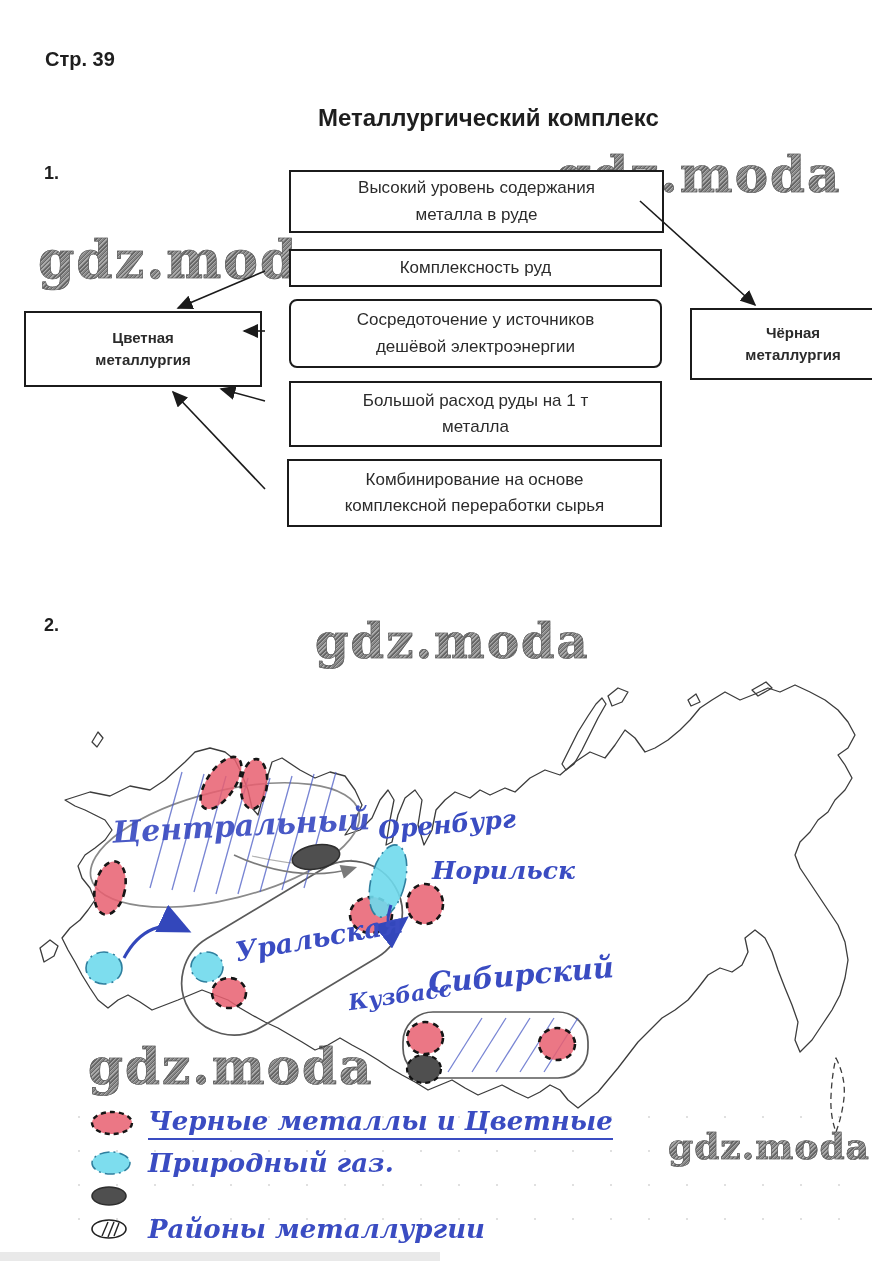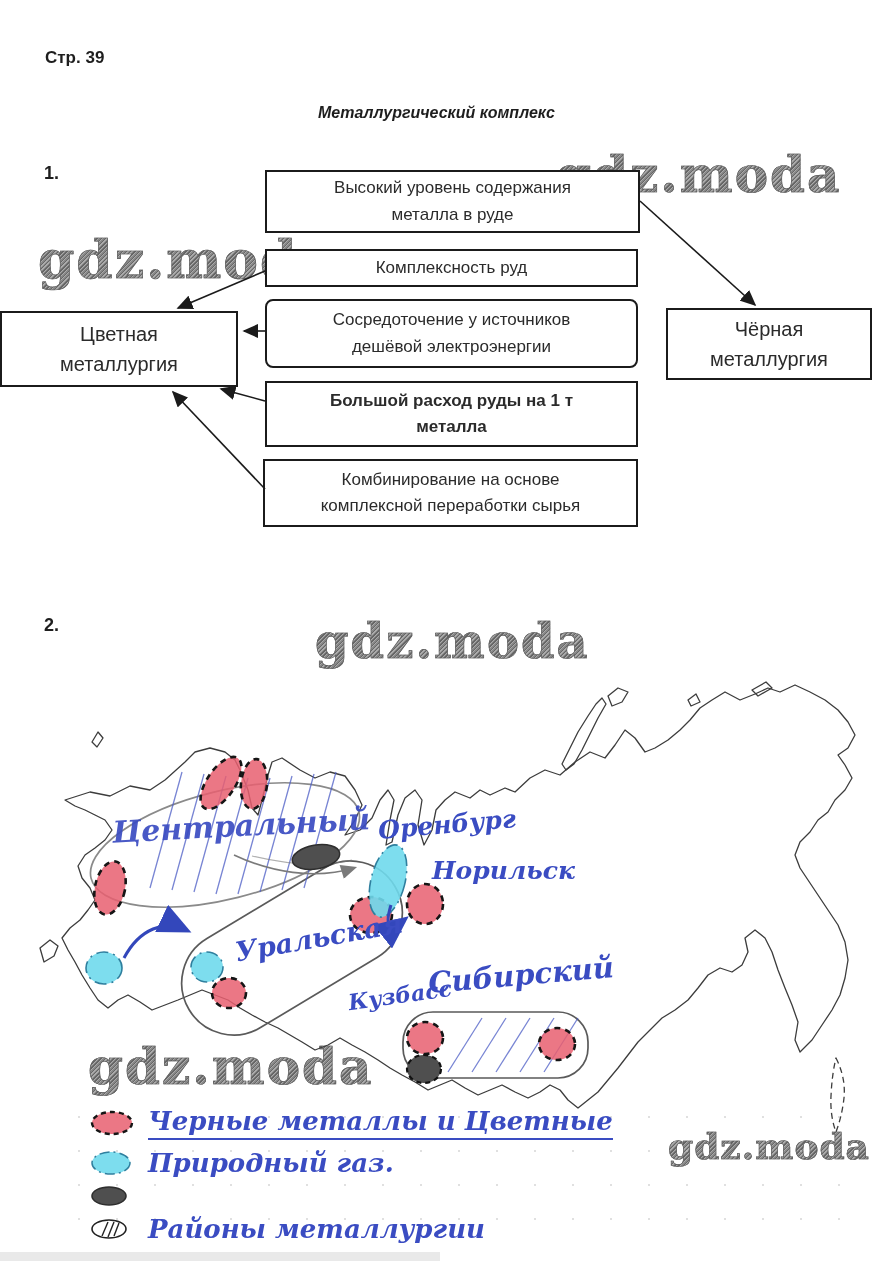--- a/index.html
+++ b/index.html
@@ -1,45 +1,45 @@
 <!DOCTYPE html>
 <html><head>
 <meta charset="utf-8">
 <style>
   html,body{margin:0;padding:0;background:#fff;}
   .page{position:relative;width:872px;height:1283px;background:#ffffff;
         font-family:"Liberation Sans",sans-serif;color:#222;overflow:hidden;}
 
   
-  .pgnum{position:absolute;left:45px;top:48px;font-size:17px;font-weight:bold;color:#1e1e1e;}
-  .title{position:absolute;left:318px;top:104px;font-size:16px;font-weight:bold;color:#1e1e1e;font-style:italic;}
+  .pgnum{position:absolute;left:45px;top:48px;font-size:20px;font-weight:bold;color:#1e1e1e;}
+  .title{position:absolute;left:318px;top:104px;font-size:24px;font-weight:bold;color:#1e1e1e;}
   .secnum{position:absolute;font-size:18px;font-weight:bold;color:#1e1e1e;}
 
   
   .wm{position:absolute;font-family:"DejaVu Serif",serif;font-weight:bold;
       letter-spacing:2px;color:#7d7d7d;white-space:nowrap;
       background-image:repeating-linear-gradient(135deg,#666 0 1px,#ababab 1px 2px,#878787 2px 3px);
       -webkit-background-clip:text;background-clip:text;margin-top:17px;-webkit-text-fill-color:transparent;
       -webkit-text-stroke:0.7px #5f5f5f;}
   .wm-tr{left:556px;top:128px;font-size:50px;}
   .wm-l {left:38px;top:212px;font-size:52px;}
   .wm-c {left:315px;top:596px;font-size:48px;}
   .wm-map{left:88px;top:1020px;font-size:50px;}
   .wm-br{left:668px;top:1108px;font-size:36px;letter-spacing:1px;}
 
   
   .box{position:absolute;border:2px solid #1b1b1b;background:#fff;z-index:2;
        display:flex;align-items:center;justify-content:center;text-align:center;
-       font-size:17px;color:#2b2b2b;line-height:1.55;}
+       font-size:17px;color:#2b2b2b;line-height:1.55;margin-left:24px;}
   .box .inner{display:block;max-width:280px;}
-  .side-box{font-weight:normal;font-size:20px;line-height:1.5;}
+  .side-box{font-weight:bold;font-size:15px;line-height:1.5;}
   .b1{left:265px;top:170px;width:371px;height:59px;}
   .b2{left:265px;top:249px;width:369px;height:34px;align-items:center;}
   .b3{left:265px;top:299px;width:369px;height:65px;border-radius:8px;}
-  .b4{left:265px;top:381px;width:369px;height:62px;font-weight:bold;}
+  .b4{left:265px;top:381px;width:369px;height:62px;}
   .b5{left:263px;top:459px;width:371px;height:64px;}
   .bl{left:0px;top:311px;width:234px;height:72px;}
   .bl .inner{max-width:150px;}
   .br{left:666px;top:308px;width:202px;height:68px;}
   .br .inner{max-width:150px;}
 
   .arrows{position:absolute;left:0;top:0;width:872px;height:660px;z-index:3;pointer-events:none;}
 
   
   .map{position:absolute;left:0;top:655px;width:872px;height:610px;z-index:1;}

